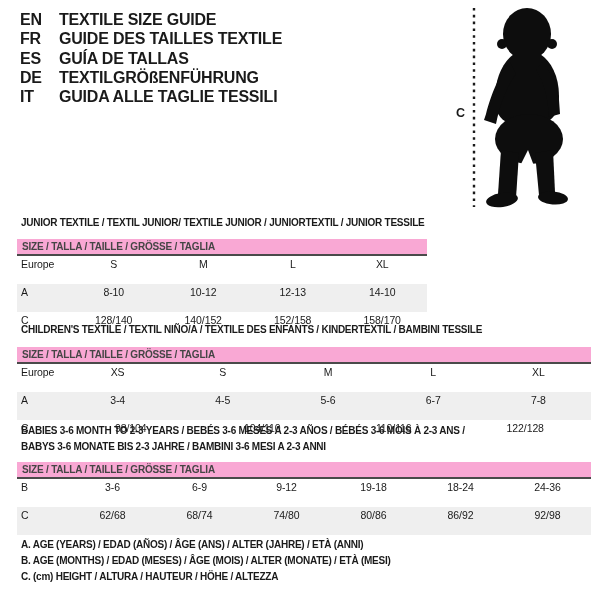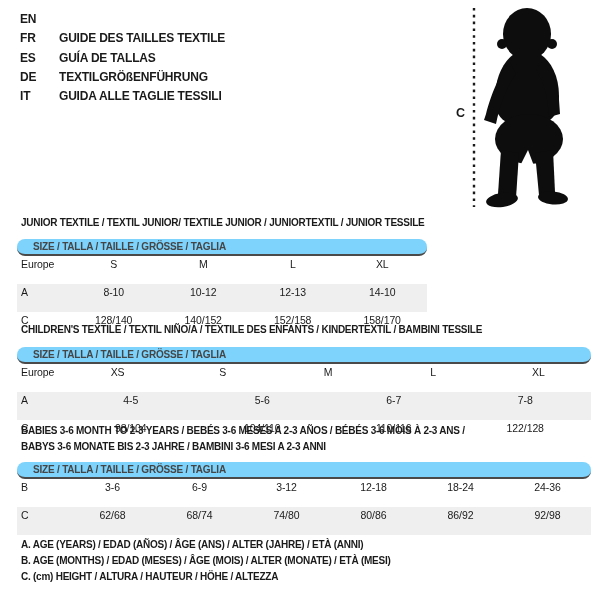--- a/index.html
+++ b/index.html
@@ -2,34 +2,34 @@
 <html><head>
 <meta charset="utf-8">
 <style>
   * { margin:0; padding:0; box-sizing:border-box; }
   html,body { width:600px; height:600px; background:#ffffff; }
   body { font-family:"Liberation Sans", sans-serif; color:#1a1a1a; }
   .canvas { position:relative; width:600px; height:600px; background:#ffffff; overflow:hidden; }
 
   
   .lang-block { position:absolute; left:20px; top:10px; }
-  .lang-line { display:flex; font-weight:bold; font-size:12px; line-height:19.3px; letter-spacing:-0.2px; }
+  .lang-line { display:flex; font-weight:bold; font-size:16px; line-height:19.3px; letter-spacing:-0.2px; }
   .lang-code { width:39px; flex:0 0 39px; }
 
   
   .figure-wrap { position:absolute; left:450px; top:0; width:150px; height:215px; }
   .figure-label { position:absolute; left:456px; top:106px; font-weight:bold; font-size:12.5px; }
 
   
   .table-title { position:absolute; left:21px; font-weight:bold; font-size:10px;
                  letter-spacing:-0.25px; white-space:pre-line; line-height:15.8px; }
   .sg-table { position:absolute; left:17px; }
-  .thead { height:15px; line-height:15px; background:#7dd3fc; color:#454545; font-weight:bold;
-           font-size:10px; letter-spacing:-0.2px; padding-left:16px;
-           border-bottom:2px solid #4a4a4a; box-sizing:content-box;border-radius:8px; }
+  .thead { height:15px; line-height:15px; background:#f9a8d4; color:#454545; font-weight:bold;
+           font-size:10px; letter-spacing:-0.2px; padding-left:5px;
+           border-bottom:2px solid #4a4a4a; box-sizing:content-box; }
   .trow { display:flex; height:28px; line-height:16px; font-size:10.5px; letter-spacing:-0.1px; }
   .trow.alt { background:#efefef; }
   .tcell { flex:1; text-align:center; }
   .tcell.tlabel { text-align:left; padding-left:4px; }
   .t1 .tcell.tlabel { flex:0 0 52px; }
   .t2 .tcell.tlabel { flex:0 0 48px; }
   .t3 .tcell.tlabel { flex:0 0 52px; }
   .t1 { width:410px; top:239px; }
   .t2 { width:574px; top:347px; }
   .t3 { width:574px; top:462px; }
@@ -39,20 +39,21 @@
             letter-spacing:-0.25px; line-height:15.8px; }
 </style>
 </head>
 <body>
 
 <div class="canvas">
 
   <div class="lang-block">
     <div class="lang-line">
       <span class="lang-code">EN</span>
+      <span class="lang-text">TEXTILE SIZE GUIDE</span>
     </div>
     <div class="lang-line">
       <span class="lang-code">FR</span>
       <span class="lang-text">GUIDE DES TAILLES TEXTILE</span>
     </div>
     <div class="lang-line">
       <span class="lang-code">ES</span>
       <span class="lang-text">GUÍA DE TALLAS</span>
     </div>
     <div class="lang-line">
@@ -123,20 +124,21 @@
         <div class="trow">
           <div class="tcell tlabel">Europe</div>
           <div class="tcell">XS</div>
           <div class="tcell">S</div>
           <div class="tcell">M</div>
           <div class="tcell">L</div>
           <div class="tcell">XL</div>
         </div>
         <div class="trow alt">
           <div class="tcell tlabel">A</div>
+          <div class="tcell">3-4</div>
           <div class="tcell">4-5</div>
           <div class="tcell">5-6</div>
           <div class="tcell">6-7</div>
           <div class="tcell">7-8</div>
         </div>
         <div class="trow">
           <div class="tcell tlabel">C</div>
           <div class="tcell">98/104</div>
           <div class="tcell">104/110</div>
           <div class="tcell">110/116</div>
@@ -147,22 +149,22 @@
 
   <div class="table-title" style="top:423px;">BABIES 3-6 MONTH TO 2-3 YEARS / BEBÉS 3-6 MESES A 2-3 AÑOS / BÉBÉS 3-6 MOIS À 2-3 ANS /
 BABYS 3-6 MONATE BIS 2-3 JAHRE / BAMBINI 3-6 MESI A 2-3 ANNI</div>
   <div class="sg-table t3">
     <div class="thead">SIZE / TALLA / TAILLE / GRÖSSE / TAGLIA</div>
     <div>
         <div class="trow">
           <div class="tcell tlabel">B</div>
           <div class="tcell">3-6</div>
           <div class="tcell">6-9</div>
-          <div class="tcell">3-12</div>
-          <div class="tcell">12-18</div>
+          <div class="tcell">9-12</div>
+          <div class="tcell">19-18</div>
           <div class="tcell">18-24</div>
           <div class="tcell">24-36</div>
         </div>
         <div class="trow alt">
           <div class="tcell tlabel">C</div>
           <div class="tcell">62/68</div>
           <div class="tcell">68/74</div>
           <div class="tcell">74/80</div>
           <div class="tcell">80/86</div>
           <div class="tcell">86/92</div>

